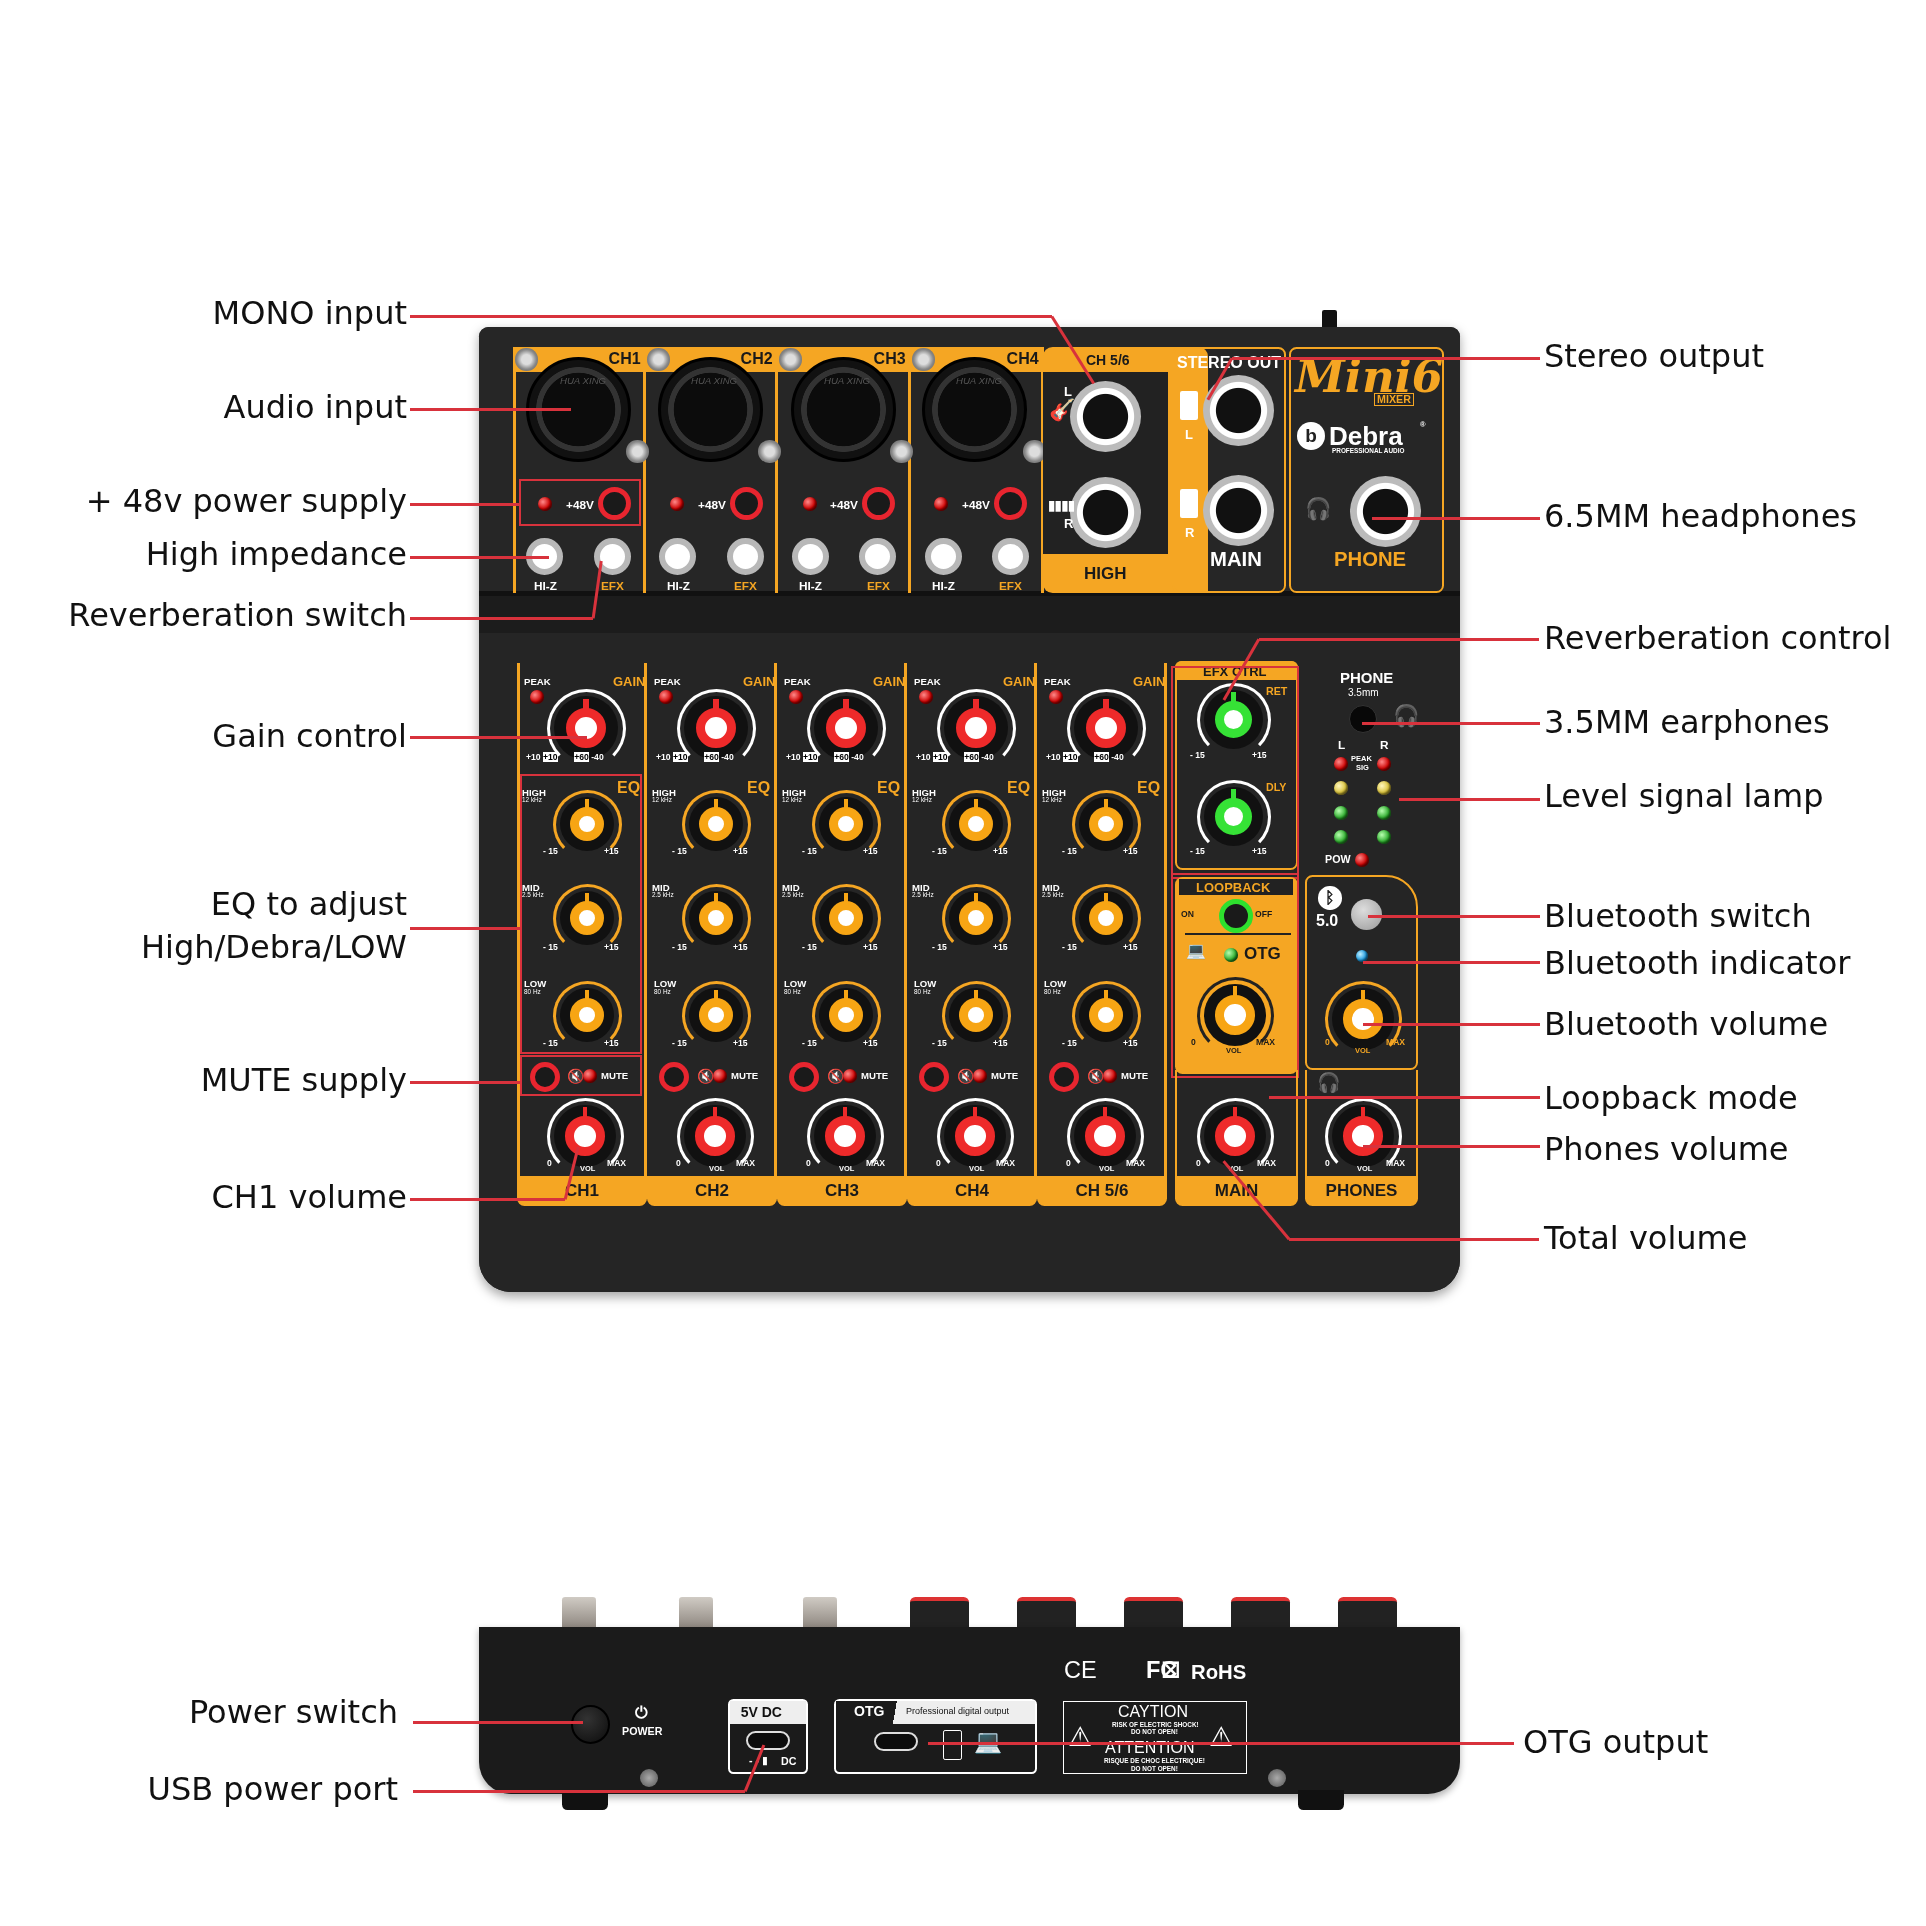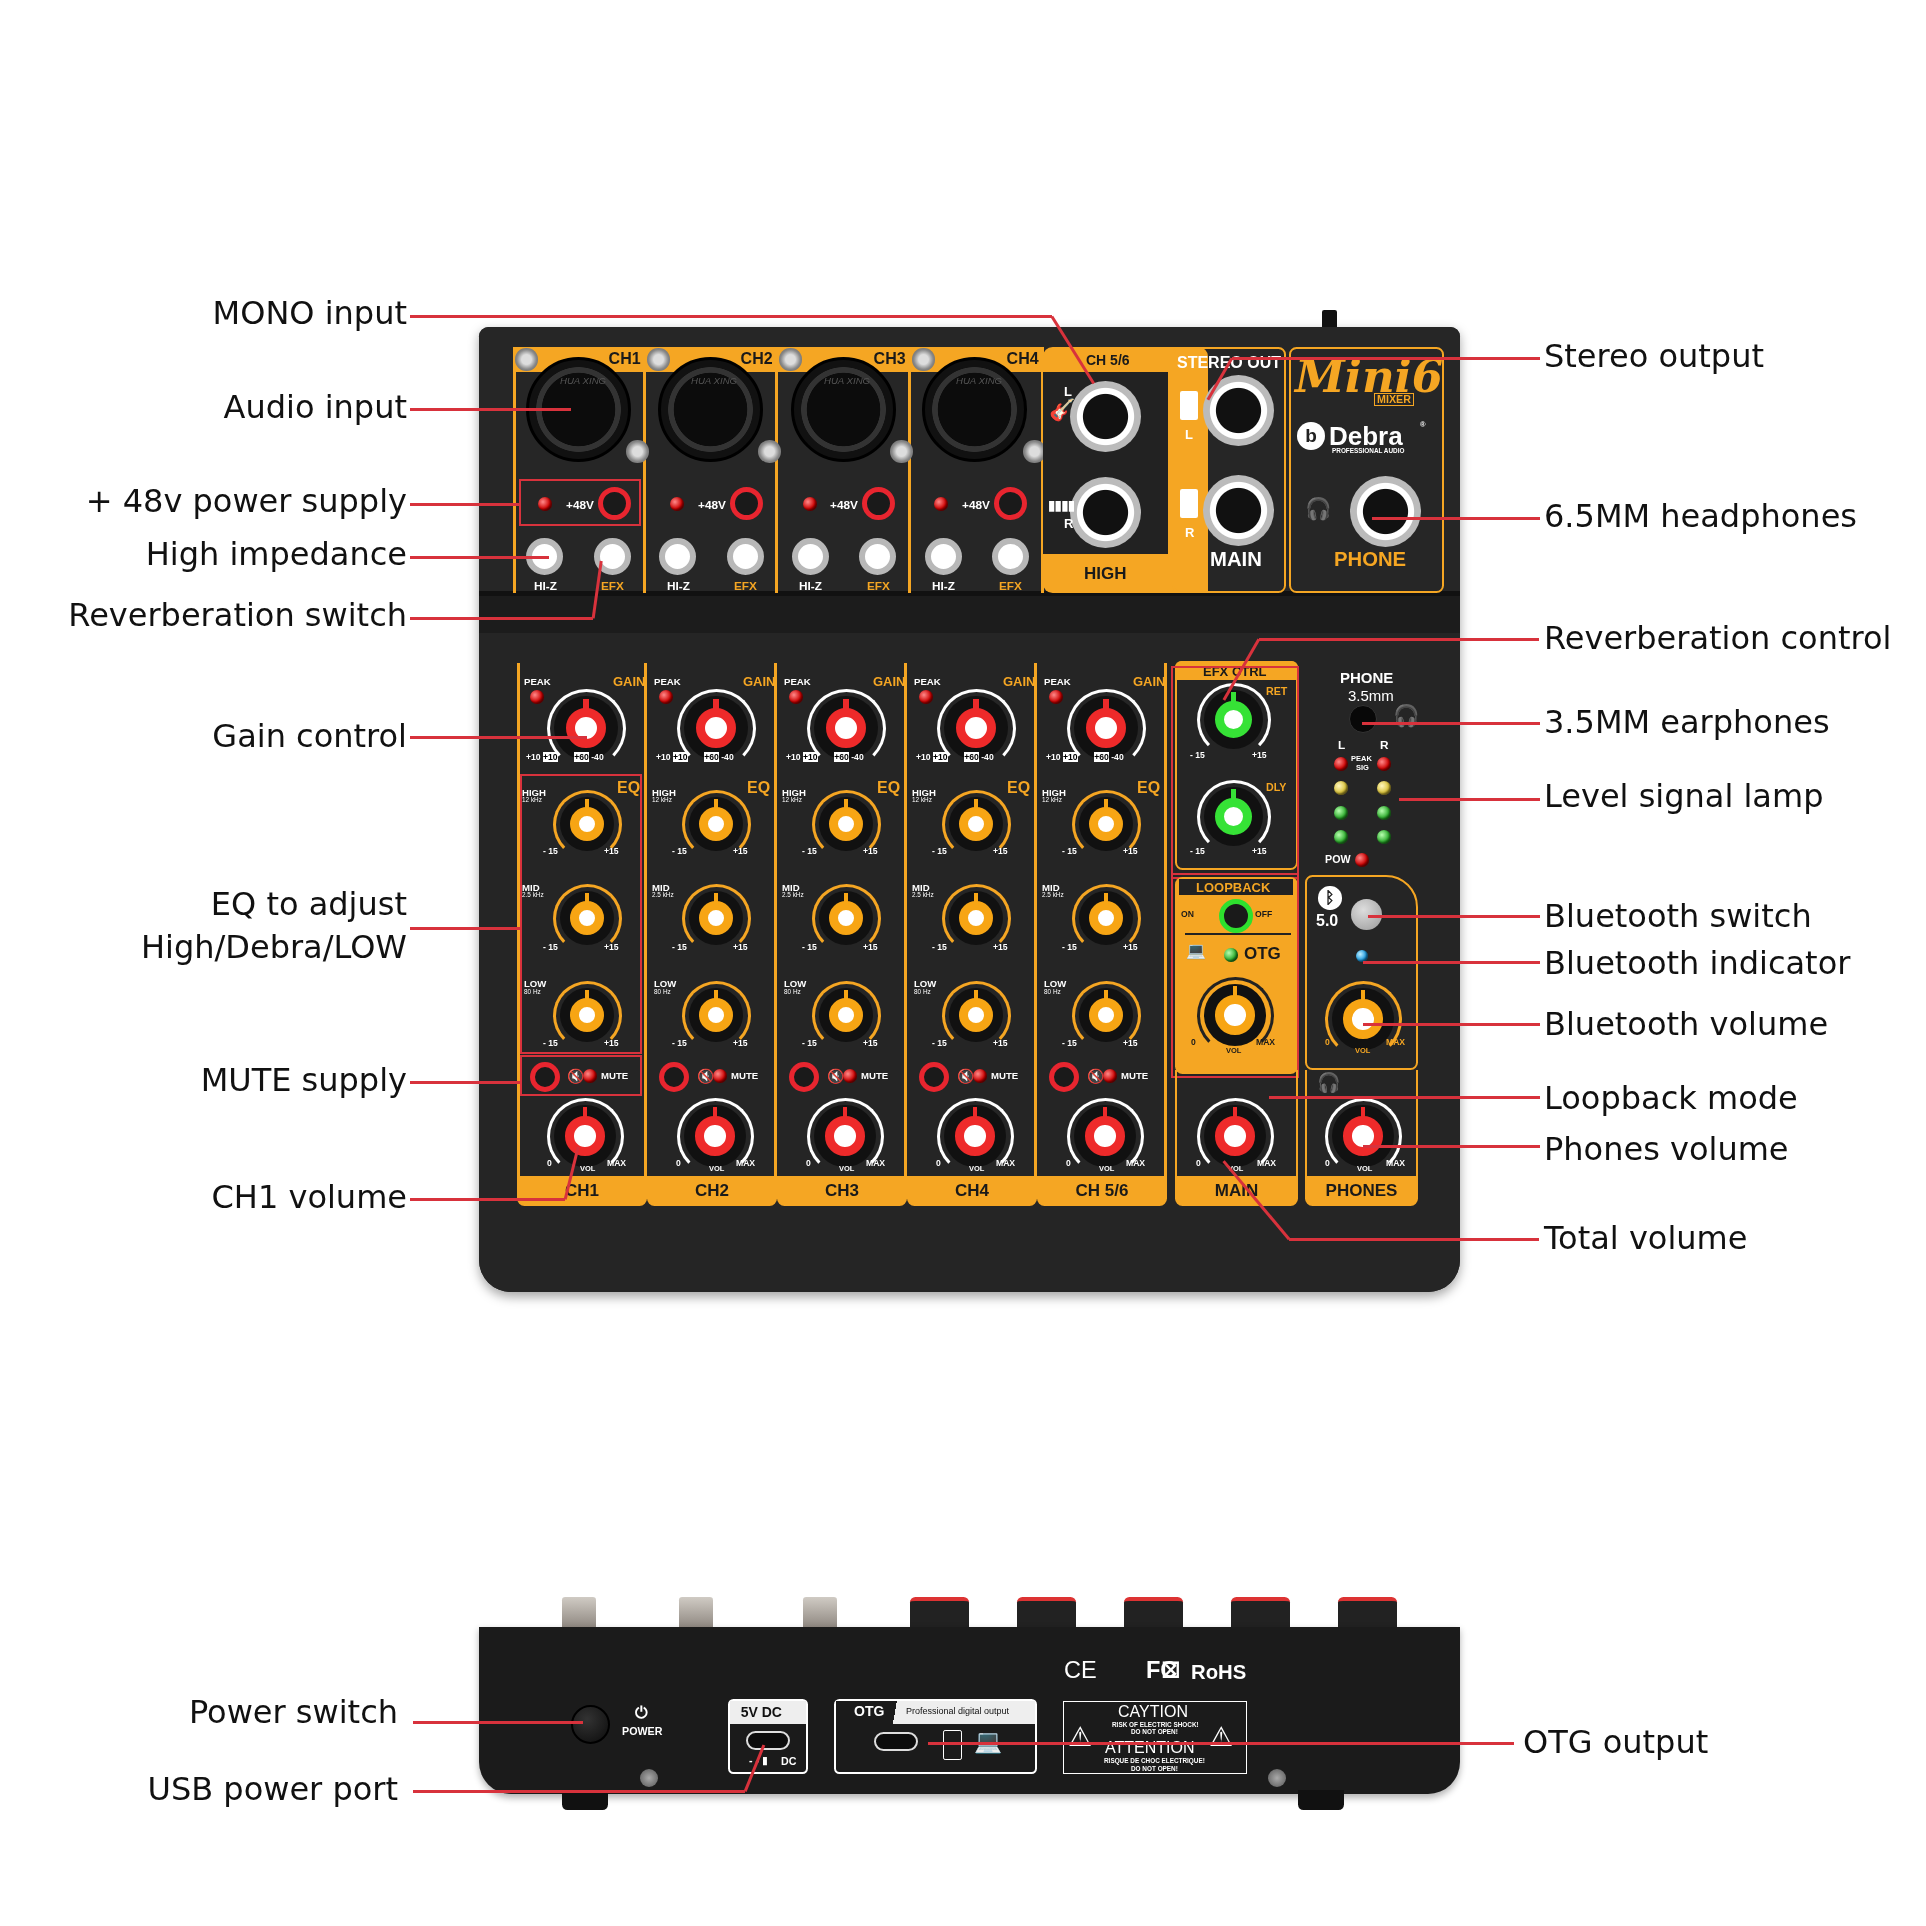--- a/index.html
+++ b/index.html
@@ -485,21 +485,21 @@
     <div class="arc"></div>
     <div class="cap"></div>
     <div class="ptr"></div>
   </div>
 <div class="lbl" style="left:1196px;top:1159px;font-size:8.6px;">0</div>
 <div class="lbl" style="left:1228px;top:1165px;font-size:7.5px;">VOL</div>
 <div class="lbl" style="left:1257px;top:1159px;font-size:8.6px;">MAX</div>
 <div class="foot" style="left:1175px;top:1176px;width:123px;">MAIN</div>
 
 <div class="lbl" style="left:1340px;top:670px;font-size:15px;">PHONE</div>
-<div class="lbl" style="left:1348px;top:688px;font-size:15px;font-weight:normal;">3.5mm</div>
+<div class="lbl" style="left:1348px;top:688px;font-size:10px;font-weight:normal;">3.5mm</div>
 <div class="abs" style="left:1349px;top:705px;width:26px;height:26px;border-radius:50%;background:#080808;border:1.6px solid #333;"></div>
 <div class="lbl o" style="left:1393px;top:706px;font-size:21.4px;">🎧</div>
 <div class="lbl" style="left:1338px;top:740px;font-size:11.8px;">L</div>
 <div class="lbl" style="left:1380px;top:740px;font-size:11.8px;">R</div>
 <div class="lbl" style="left:1351px;top:755px;font-size:7.5px;">PEAK</div>
 <div class="lbl" style="left:1356px;top:764px;font-size:7.5px;">SIG</div>
 <div class="led red" style="left:1334px;top:757px;"></div>
 <div class="led red" style="left:1377px;top:757px;"></div>
 <div class="led yellow" style="left:1334px;top:781px;"></div>
 <div class="led yellow" style="left:1377px;top:781px;"></div>

